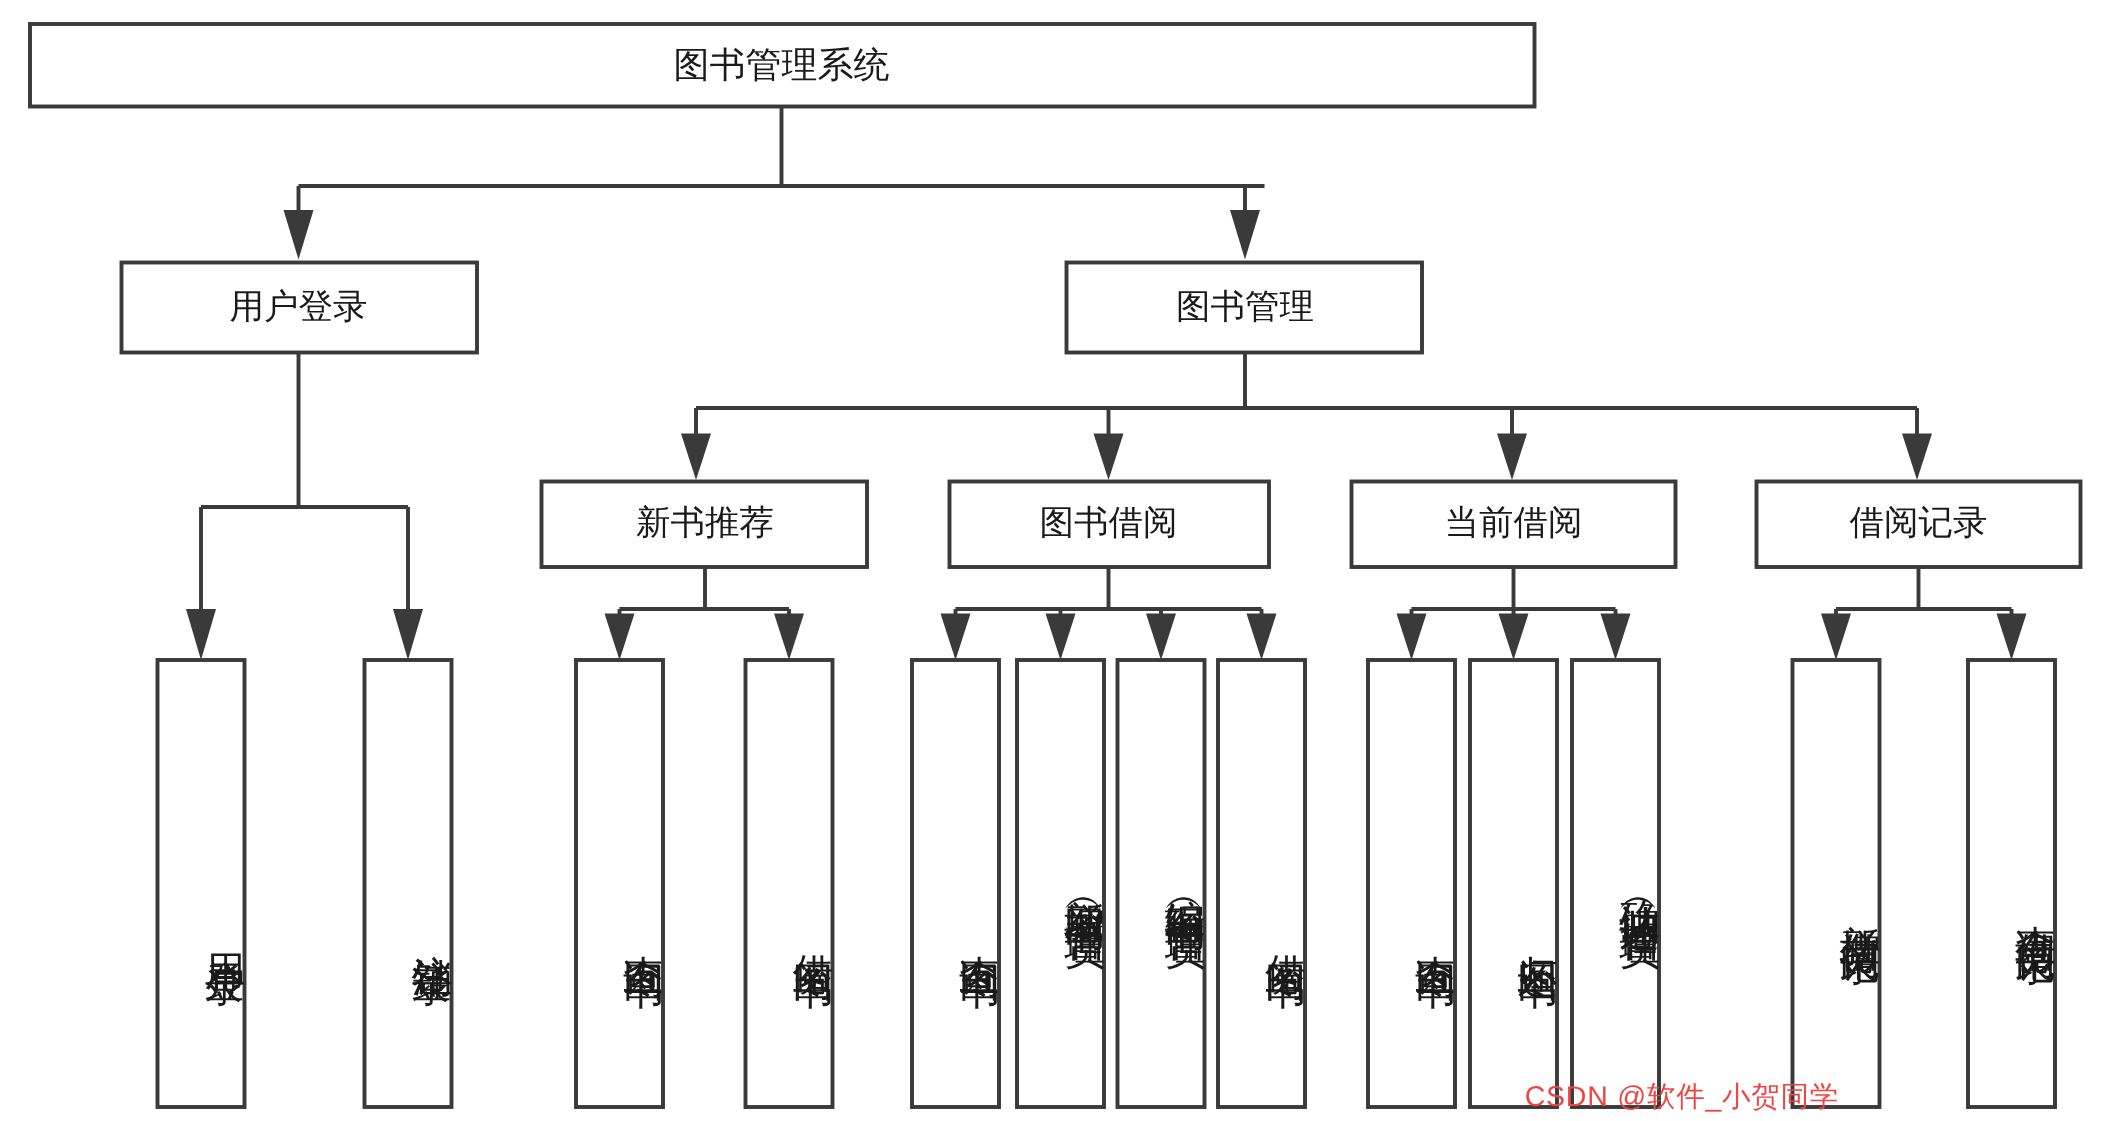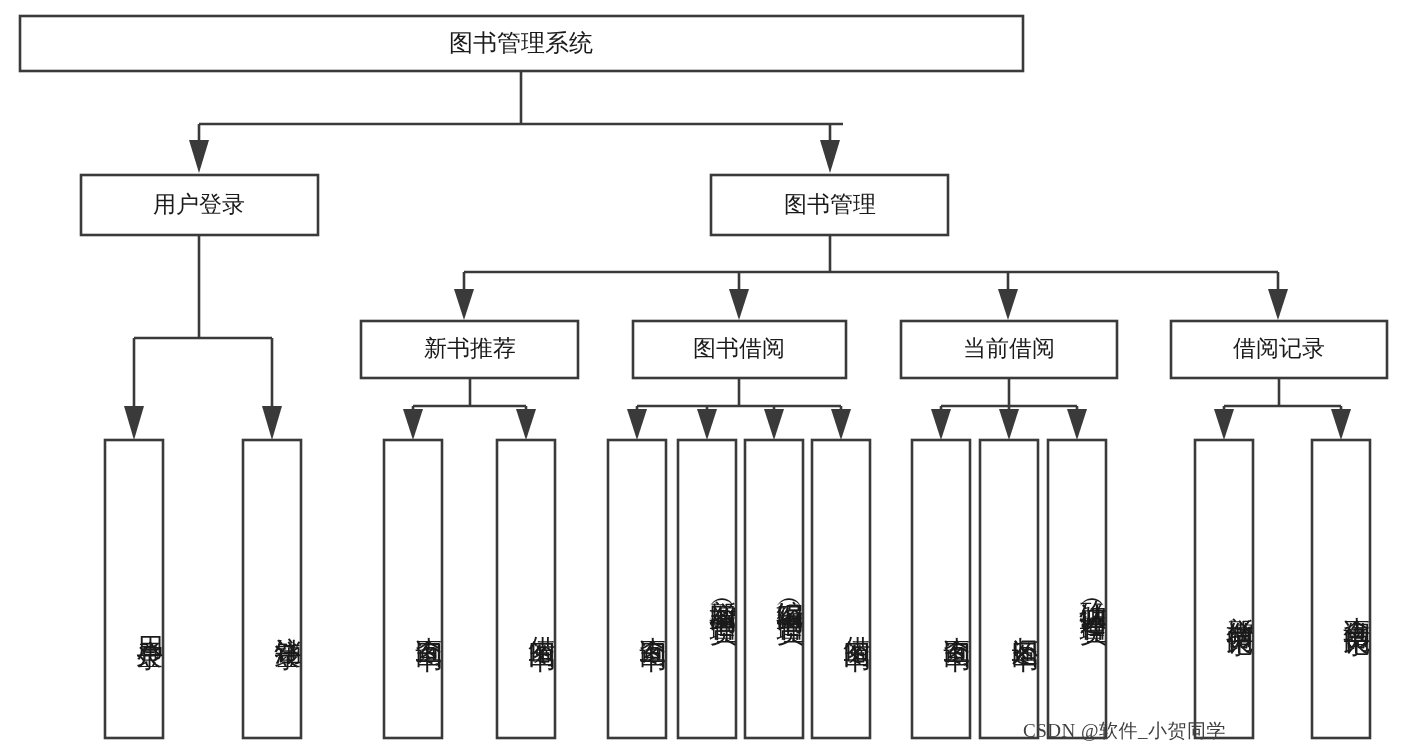--- a/index.html
+++ b/index.html
@@ -69,23 +69,23 @@
     white-space: nowrap;
     display: flex;
     align-items: flex-start;
     justify-content: center;
     pointer-events: none;
   }
   .watermark {
     position: absolute;
     right: 8px;
     bottom: 6px;
-    font-family: Liberation Serif, serif;
+    font-family: Liberation Sans, sans-serif;
     font-size: 19px;
-    color: #404040;
+    color: #ef4444;
     letter-spacing: 0.5px;
     white-space: nowrap;
   }
 </style>
 </head>
 <body>
 
 <div id="diagram-root">
 
   <svg class="flow" viewBox="0 0 1405 747">

